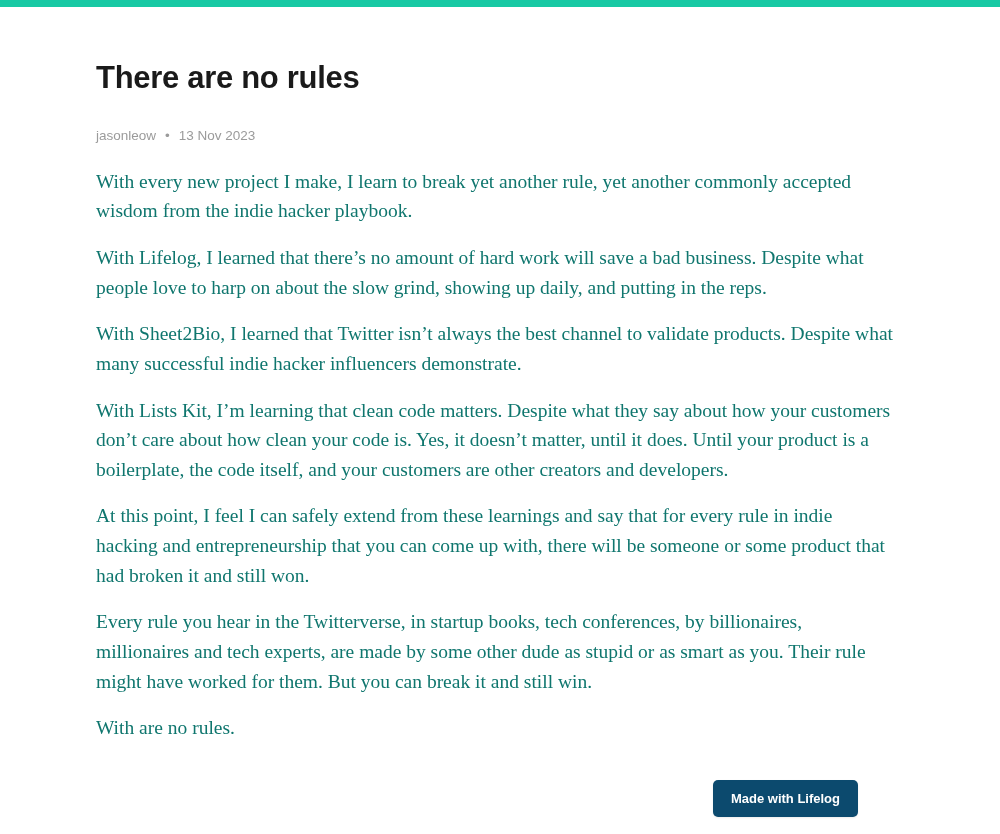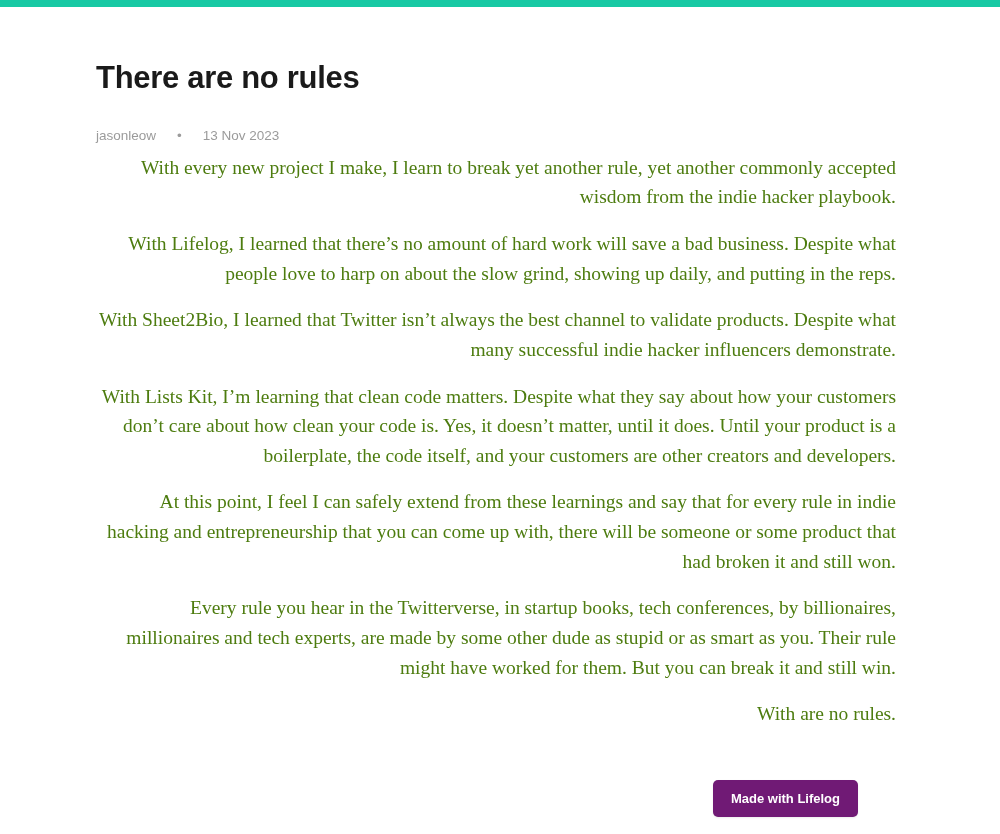--- a/index.html
+++ b/index.html
@@ -36,47 +36,46 @@
     line-height: 1.25;
     font-weight: 700;
     color: #1a1a1a;
     letter-spacing: -0.3px;
     margin: 0 0 30px 0;
   }
   .meta {
     font-family: "Liberation Sans", sans-serif;
     font-size: 13.5px;
     color: #9b9b9b;
-    margin: 0 0 10px 0;
+    margin: 0 0 24px 0;
     display: flex;
     align-items: center;
-    gap: 21px;
+    gap: 9px;
   }
   .meta .dot {
     font-size: 13.5px;
     color: #9b9b9b;
     line-height: 1;
   }
   .body-text p {
     font-family: "Liberation Serif", serif;
     font-size: 19.5px;
     line-height: 1.52;
-    color: #4d7c0f;
+    color: #0f766e;
     margin: 0 0 17px 0;
     max-width: 800px;
-    text-align: right;
   }
   .body-text p b {
     font-weight: 400;
   }
   .badge {
     position: absolute;
     right: 34px;
     bottom: 17px;
-    background: #701a75;
+    background: #0c4a6e;
     color: #ffffff;
     font-family: "Liberation Sans", sans-serif;
     font-size: 13px;
     font-weight: 700;
     padding: 11px 18px;
     border-radius: 5px;
     text-decoration: none;
     display: inline-block;
     box-shadow: 0 1px 2px rgba(0,0,0,0.08);
   }

